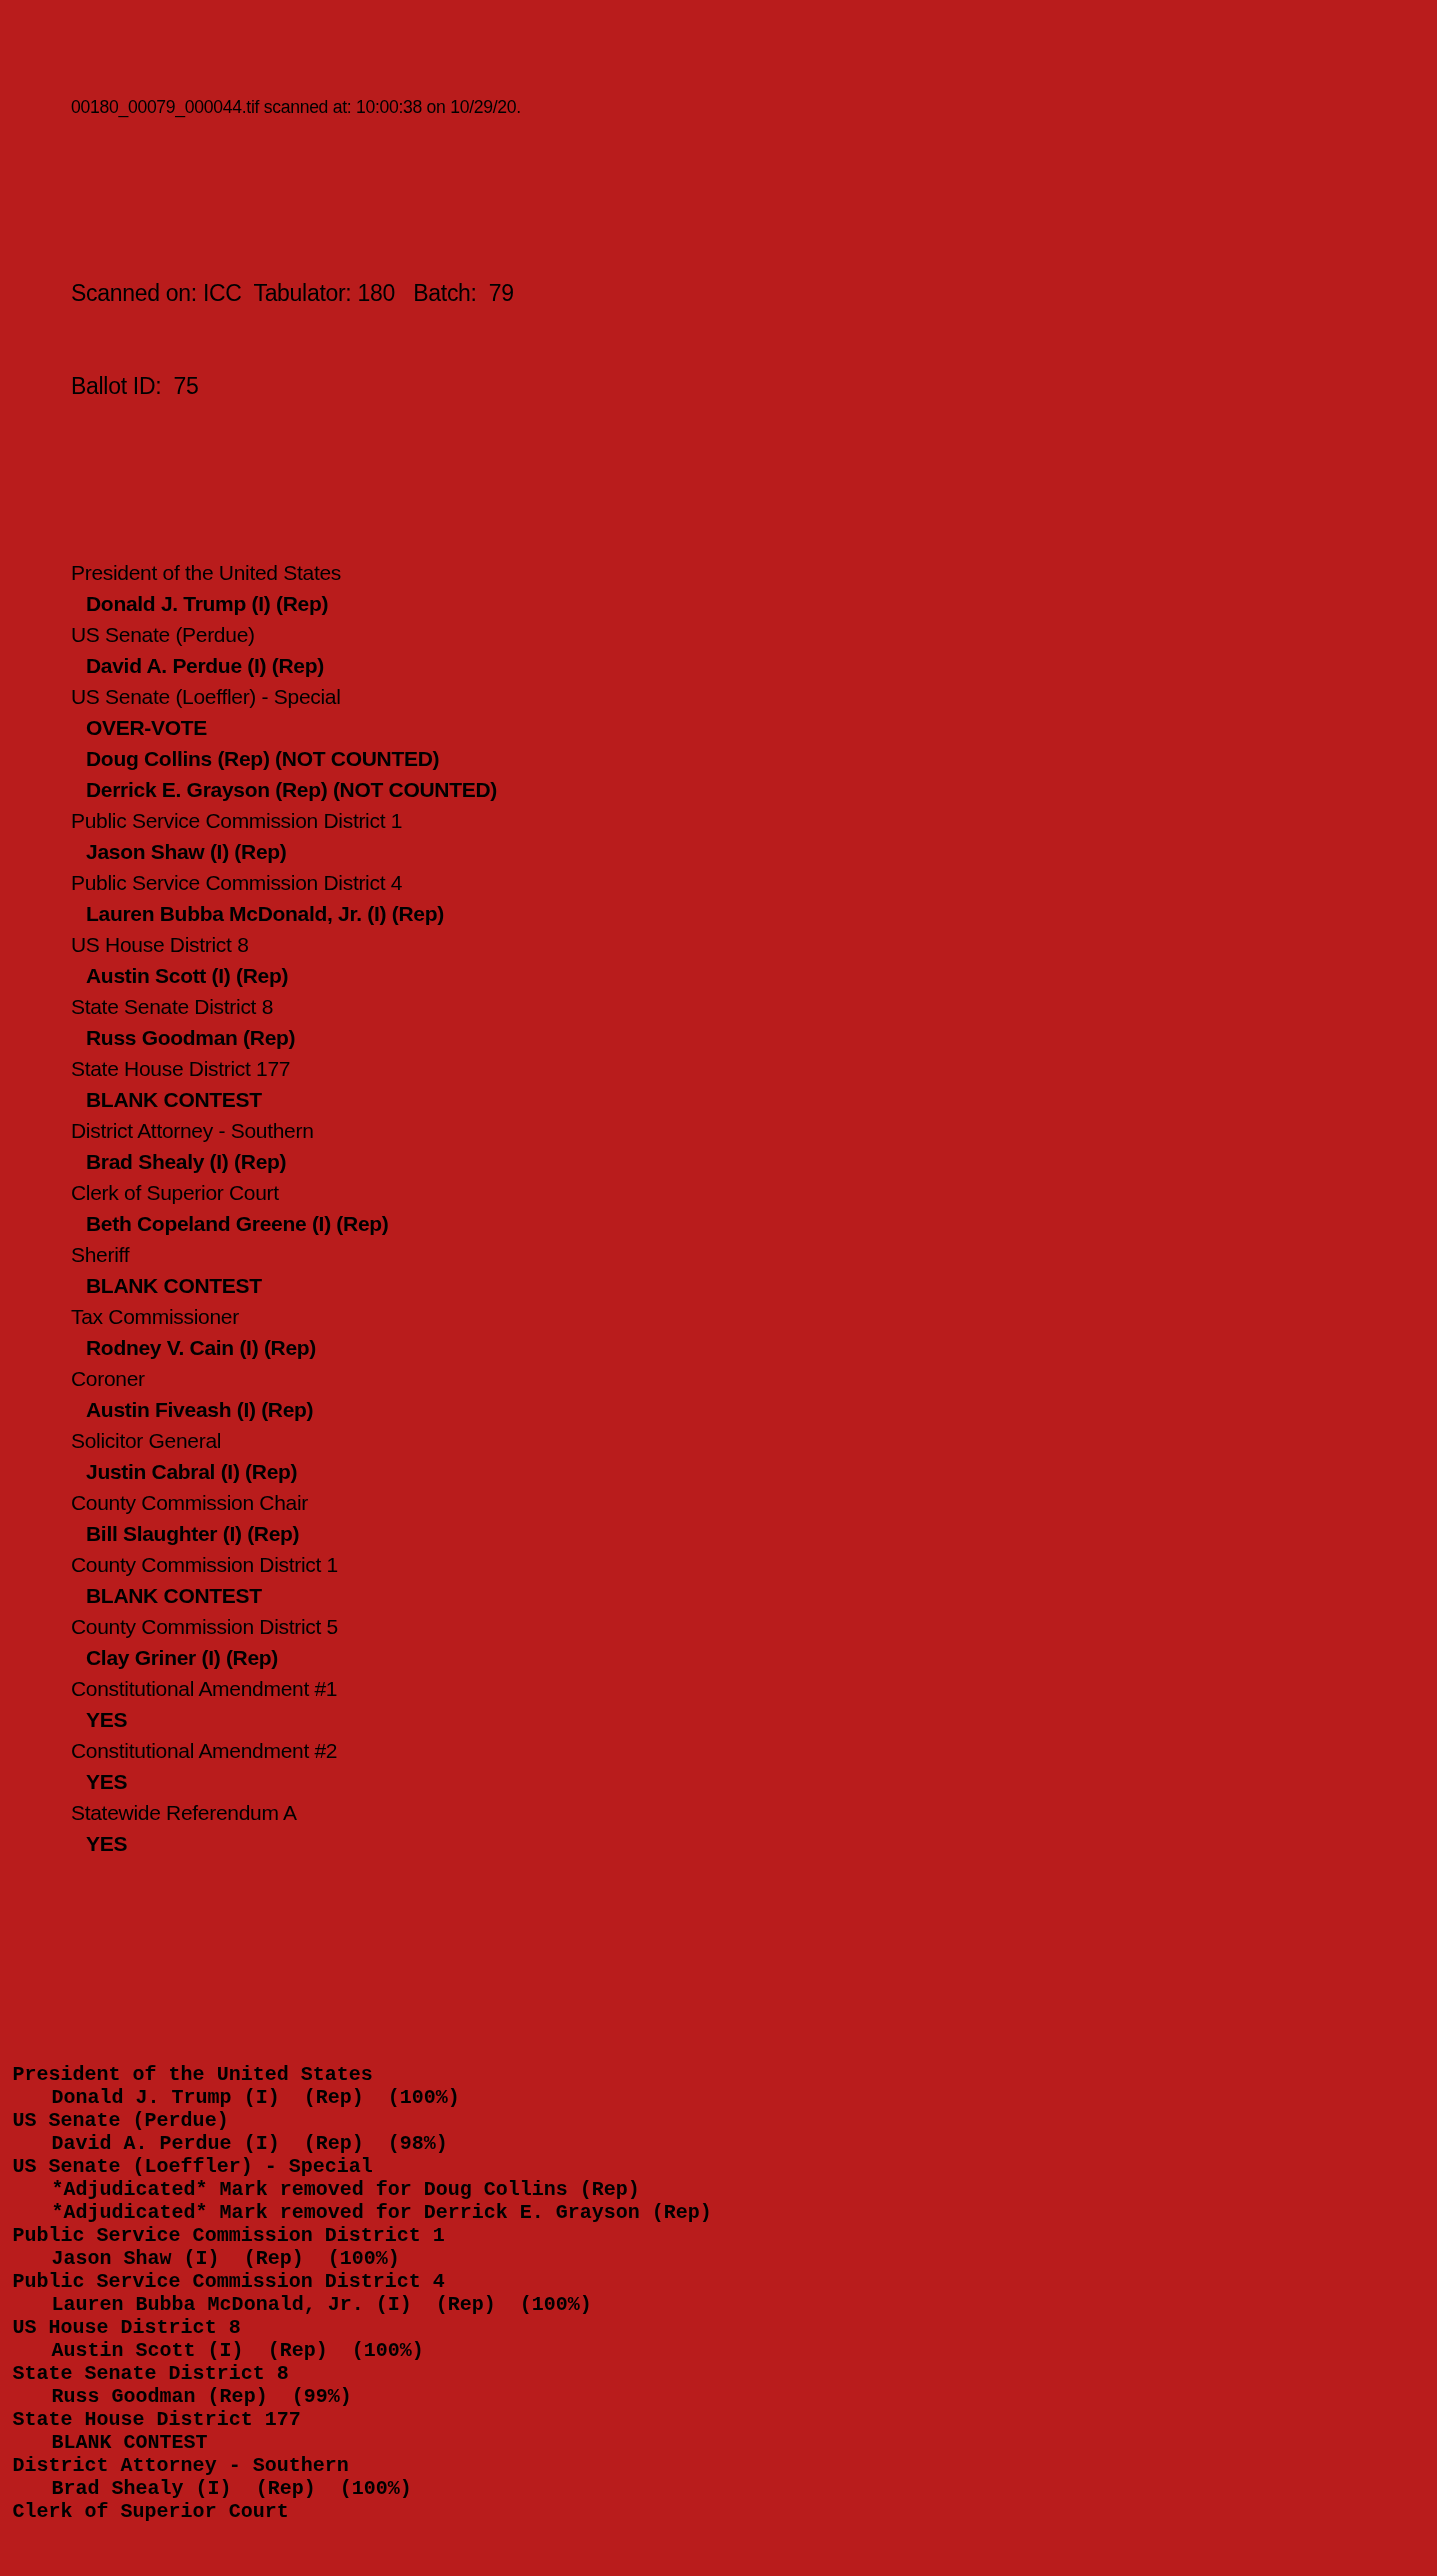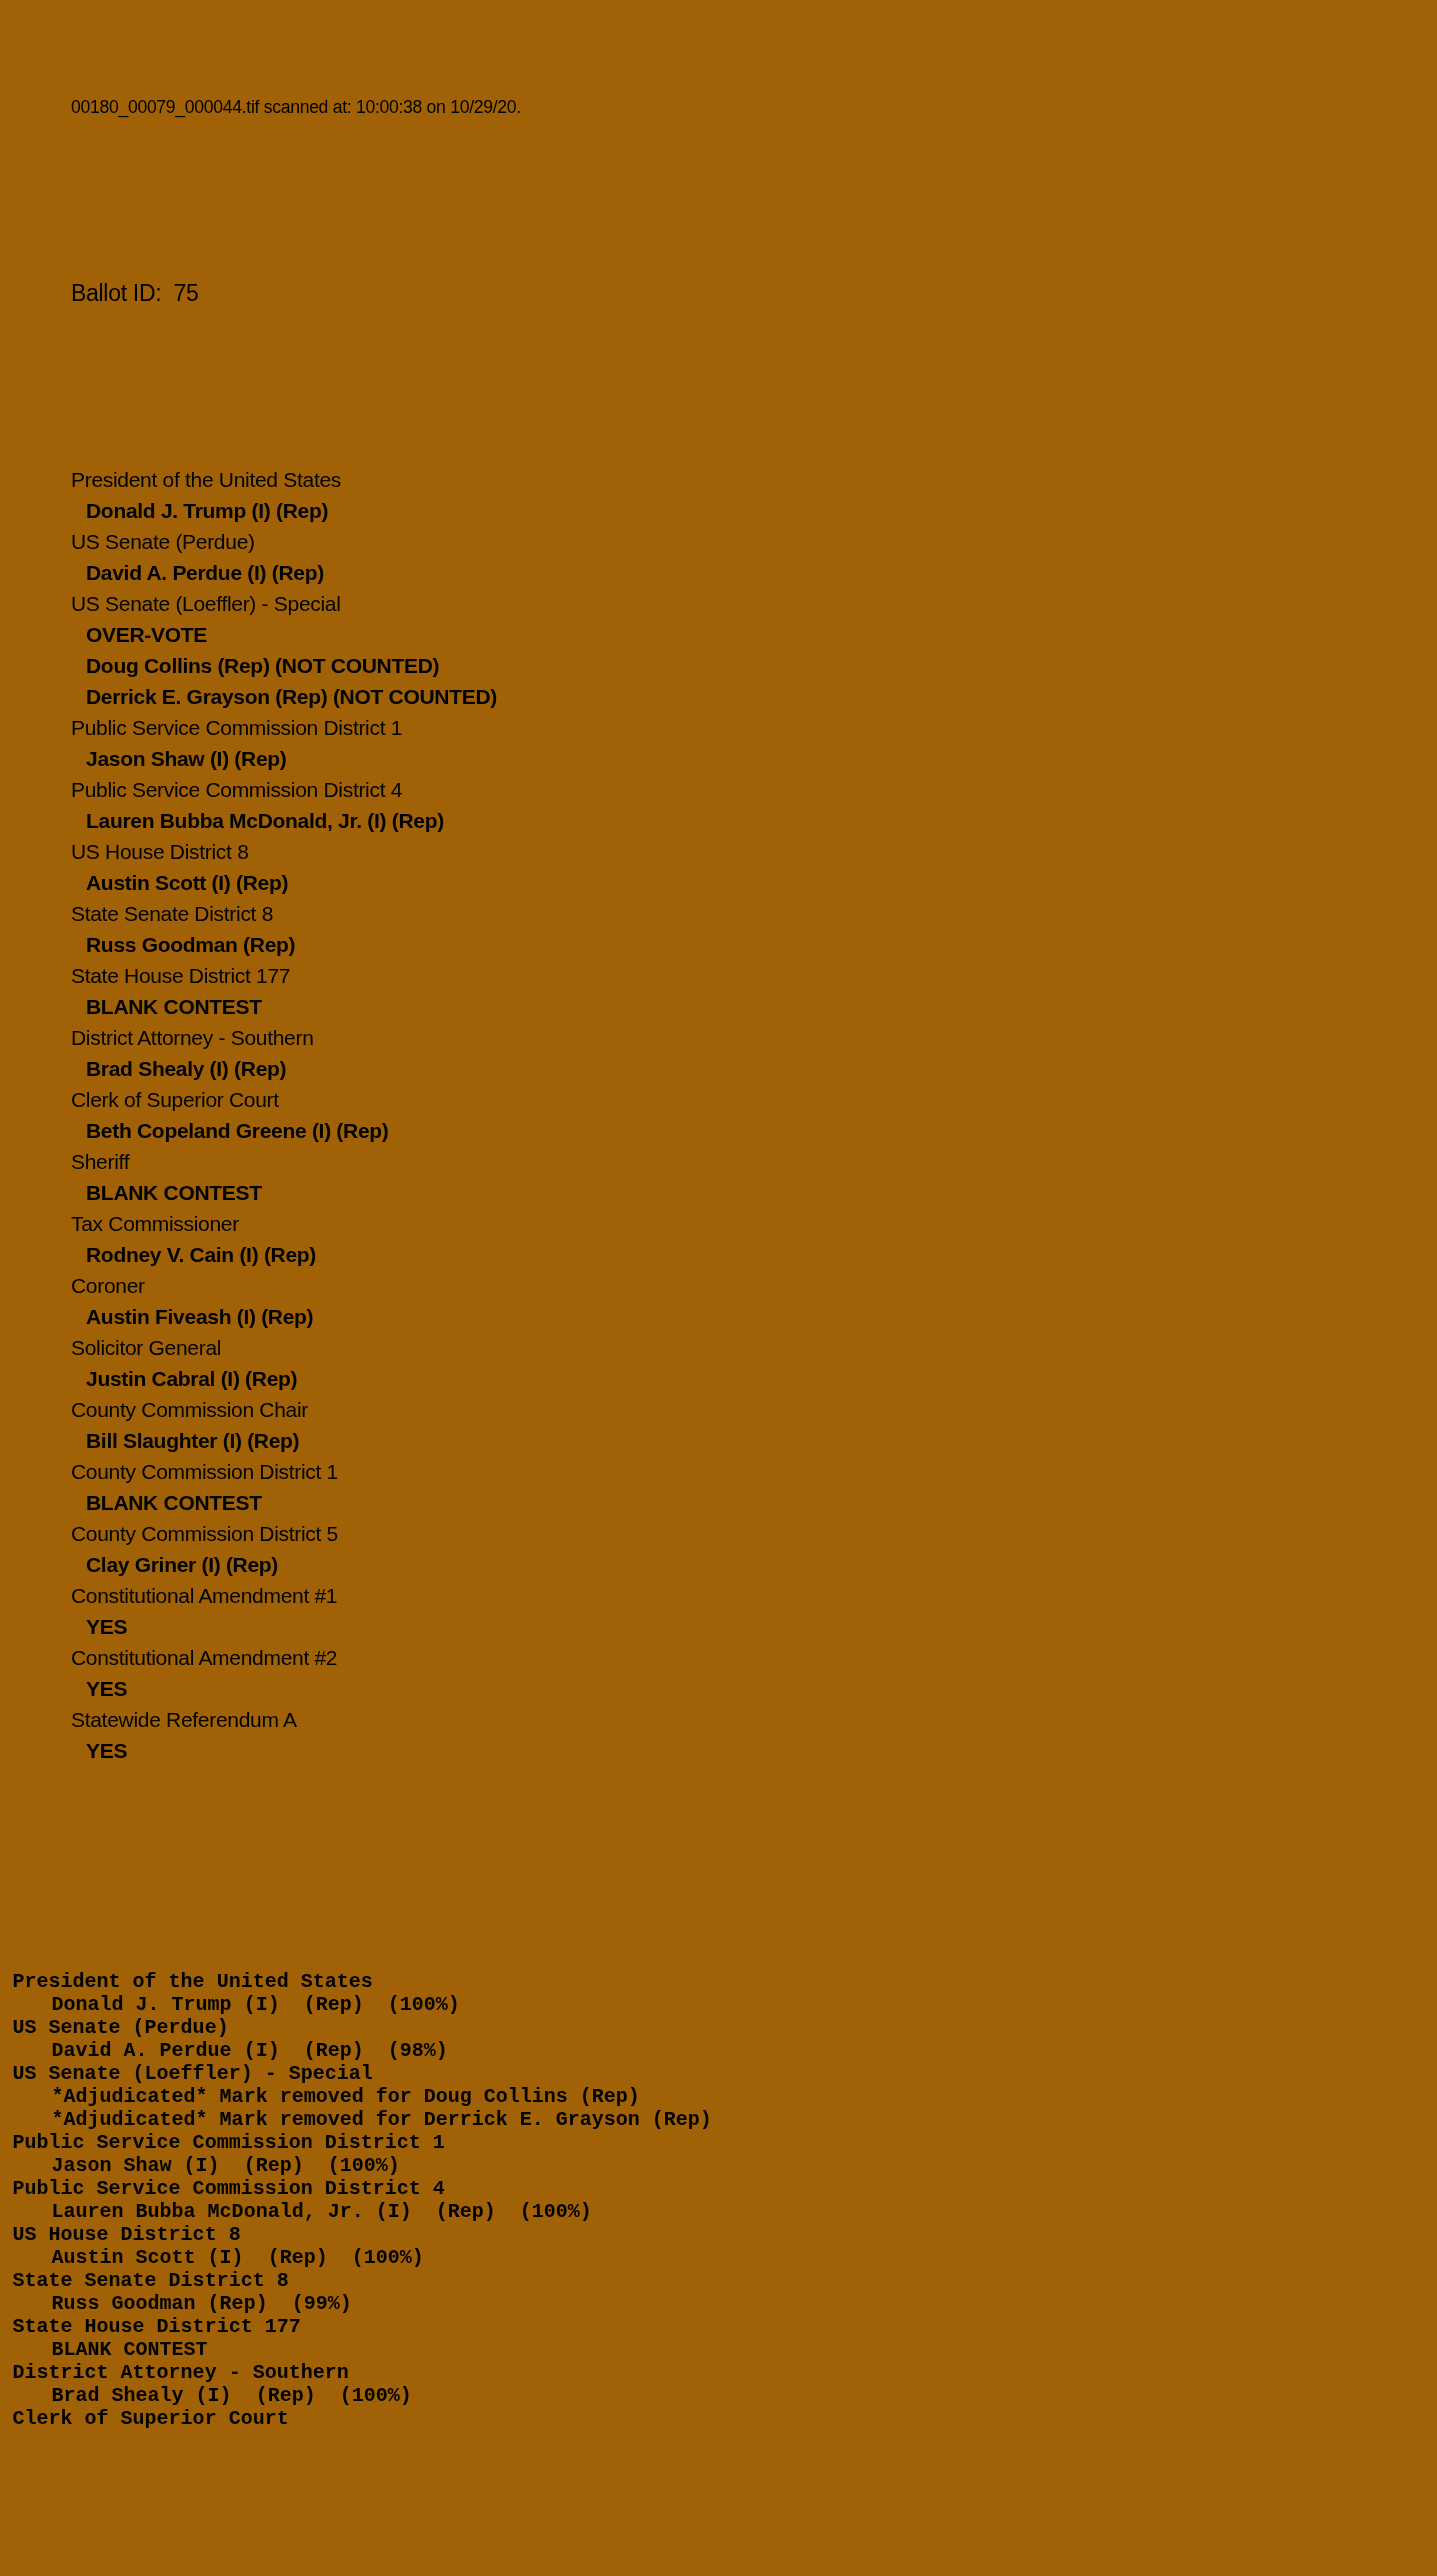--- a/index.html
+++ b/index.html
@@ -1,20 +1,20 @@
 <!DOCTYPE html>
 <html style="font-size:13.4px"><head>
 <meta charset="utf-8">
 <style>
   html, body { margin: 0; padding: 0; background: #ffffff; }
   .page {
     position: relative;
     width: 1437px;
     height: 2576px;
-    background: #a16207;
+    background: #b91c1c;
     color: #000000;
     overflow: hidden;
   }
   
   .sans-block {
     padding: 30px 0 0 71px;
     font-family: "Liberation Sans", "DejaVu Sans", sans-serif;
     font-size: 21px;
     line-height: 31px;
     letter-spacing: -0.3px;
@@ -39,20 +39,21 @@
   .line { white-space: pre; }
 </style>
 </head>
 <body>
 
 <div class="page">
 
   <div class="sans-block">
     <div class="line file-line">00180_00079_000044.tif scanned at: 10:00:38 on 10/29/20.</div>
     <div class="spacer"></div>
+    <div class="line hdr-line">Scanned on: ICC  Tabulator: 180   Batch:  79</div>
     <div class="line hdr-line">Ballot ID:  75</div>
     <div class="spacer"></div>
     <div id="cast-list"><div class="line contest-name-line">President of the United States</div><div class="line selection-line">Donald J. Trump (I) (Rep)</div><div class="line contest-name-line">US Senate (Perdue)</div><div class="line selection-line">David A. Perdue (I) (Rep)</div><div class="line contest-name-line">US Senate (Loeffler) - Special</div><div class="line selection-line">OVER-VOTE</div><div class="line selection-line">Doug Collins (Rep) (NOT COUNTED)</div><div class="line selection-line">Derrick E. Grayson (Rep) (NOT COUNTED)</div><div class="line contest-name-line">Public Service Commission District 1</div><div class="line selection-line">Jason Shaw (I) (Rep)</div><div class="line contest-name-line">Public Service Commission District 4</div><div class="line selection-line">Lauren Bubba McDonald, Jr. (I) (Rep)</div><div class="line contest-name-line">US House District 8</div><div class="line selection-line">Austin Scott (I) (Rep)</div><div class="line contest-name-line">State Senate District 8</div><div class="line selection-line">Russ Goodman (Rep)</div><div class="line contest-name-line">State House District 177</div><div class="line selection-line">BLANK CONTEST</div><div class="line contest-name-line">District Attorney - Southern</div><div class="line selection-line">Brad Shealy (I) (Rep)</div><div class="line contest-name-line">Clerk of Superior Court</div><div class="line selection-line">Beth Copeland Greene (I) (Rep)</div><div class="line contest-name-line">Sheriff</div><div class="line selection-line">BLANK CONTEST</div><div class="line contest-name-line">Tax Commissioner</div><div class="line selection-line">Rodney V. Cain (I) (Rep)</div><div class="line contest-name-line">Coroner</div><div class="line selection-line">Austin Fiveash (I) (Rep)</div><div class="line contest-name-line">Solicitor General</div><div class="line selection-line">Justin Cabral (I) (Rep)</div><div class="line contest-name-line">County Commission Chair</div><div class="line selection-line">Bill Slaughter (I) (Rep)</div><div class="line contest-name-line">County Commission District 1</div><div class="line selection-line">BLANK CONTEST</div><div class="line contest-name-line">County Commission District 5</div><div class="line selection-line">Clay Griner (I) (Rep)</div><div class="line contest-name-line">Constitutional Amendment #1</div><div class="line selection-line">YES</div><div class="line contest-name-line">Constitutional Amendment #2</div><div class="line selection-line">YES</div><div class="line contest-name-line">Statewide Referendum A</div><div class="line selection-line">YES</div></div>
   </div>
 
   <div class="mono-block">
     <div class="spacer-mono"></div>
     <div id="adj-list"><div class="line contest-name-line">President of the United States</div><div class="line selection-line">Donald J. Trump (I)  (Rep)  (100%)</div><div class="line contest-name-line">US Senate (Perdue)</div><div class="line selection-line">David A. Perdue (I)  (Rep)  (98%)</div><div class="line contest-name-line">US Senate (Loeffler) - Special</div><div class="line selection-line">*Adjudicated* Mark removed for Doug Collins (Rep)</div><div class="line selection-line">*Adjudicated* Mark removed for Derrick E. Grayson (Rep)</div><div class="line contest-name-line">Public Service Commission District 1</div><div class="line selection-line">Jason Shaw (I)  (Rep)  (100%)</div><div class="line contest-name-line">Public Service Commission District 4</div><div class="line selection-line">Lauren Bubba McDonald, Jr. (I)  (Rep)  (100%)</div><div class="line contest-name-line">US House District 8</div><div class="line selection-line">Austin Scott (I)  (Rep)  (100%)</div><div class="line contest-name-line">State Senate District 8</div><div class="line selection-line">Russ Goodman (Rep)  (99%)</div><div class="line contest-name-line">State House District 177</div><div class="line selection-line">BLANK CONTEST</div><div class="line contest-name-line">District Attorney - Southern</div><div class="line selection-line">Brad Shealy (I)  (Rep)  (100%)</div><div class="line contest-name-line">Clerk of Superior Court</div></div>
   </div>
 

